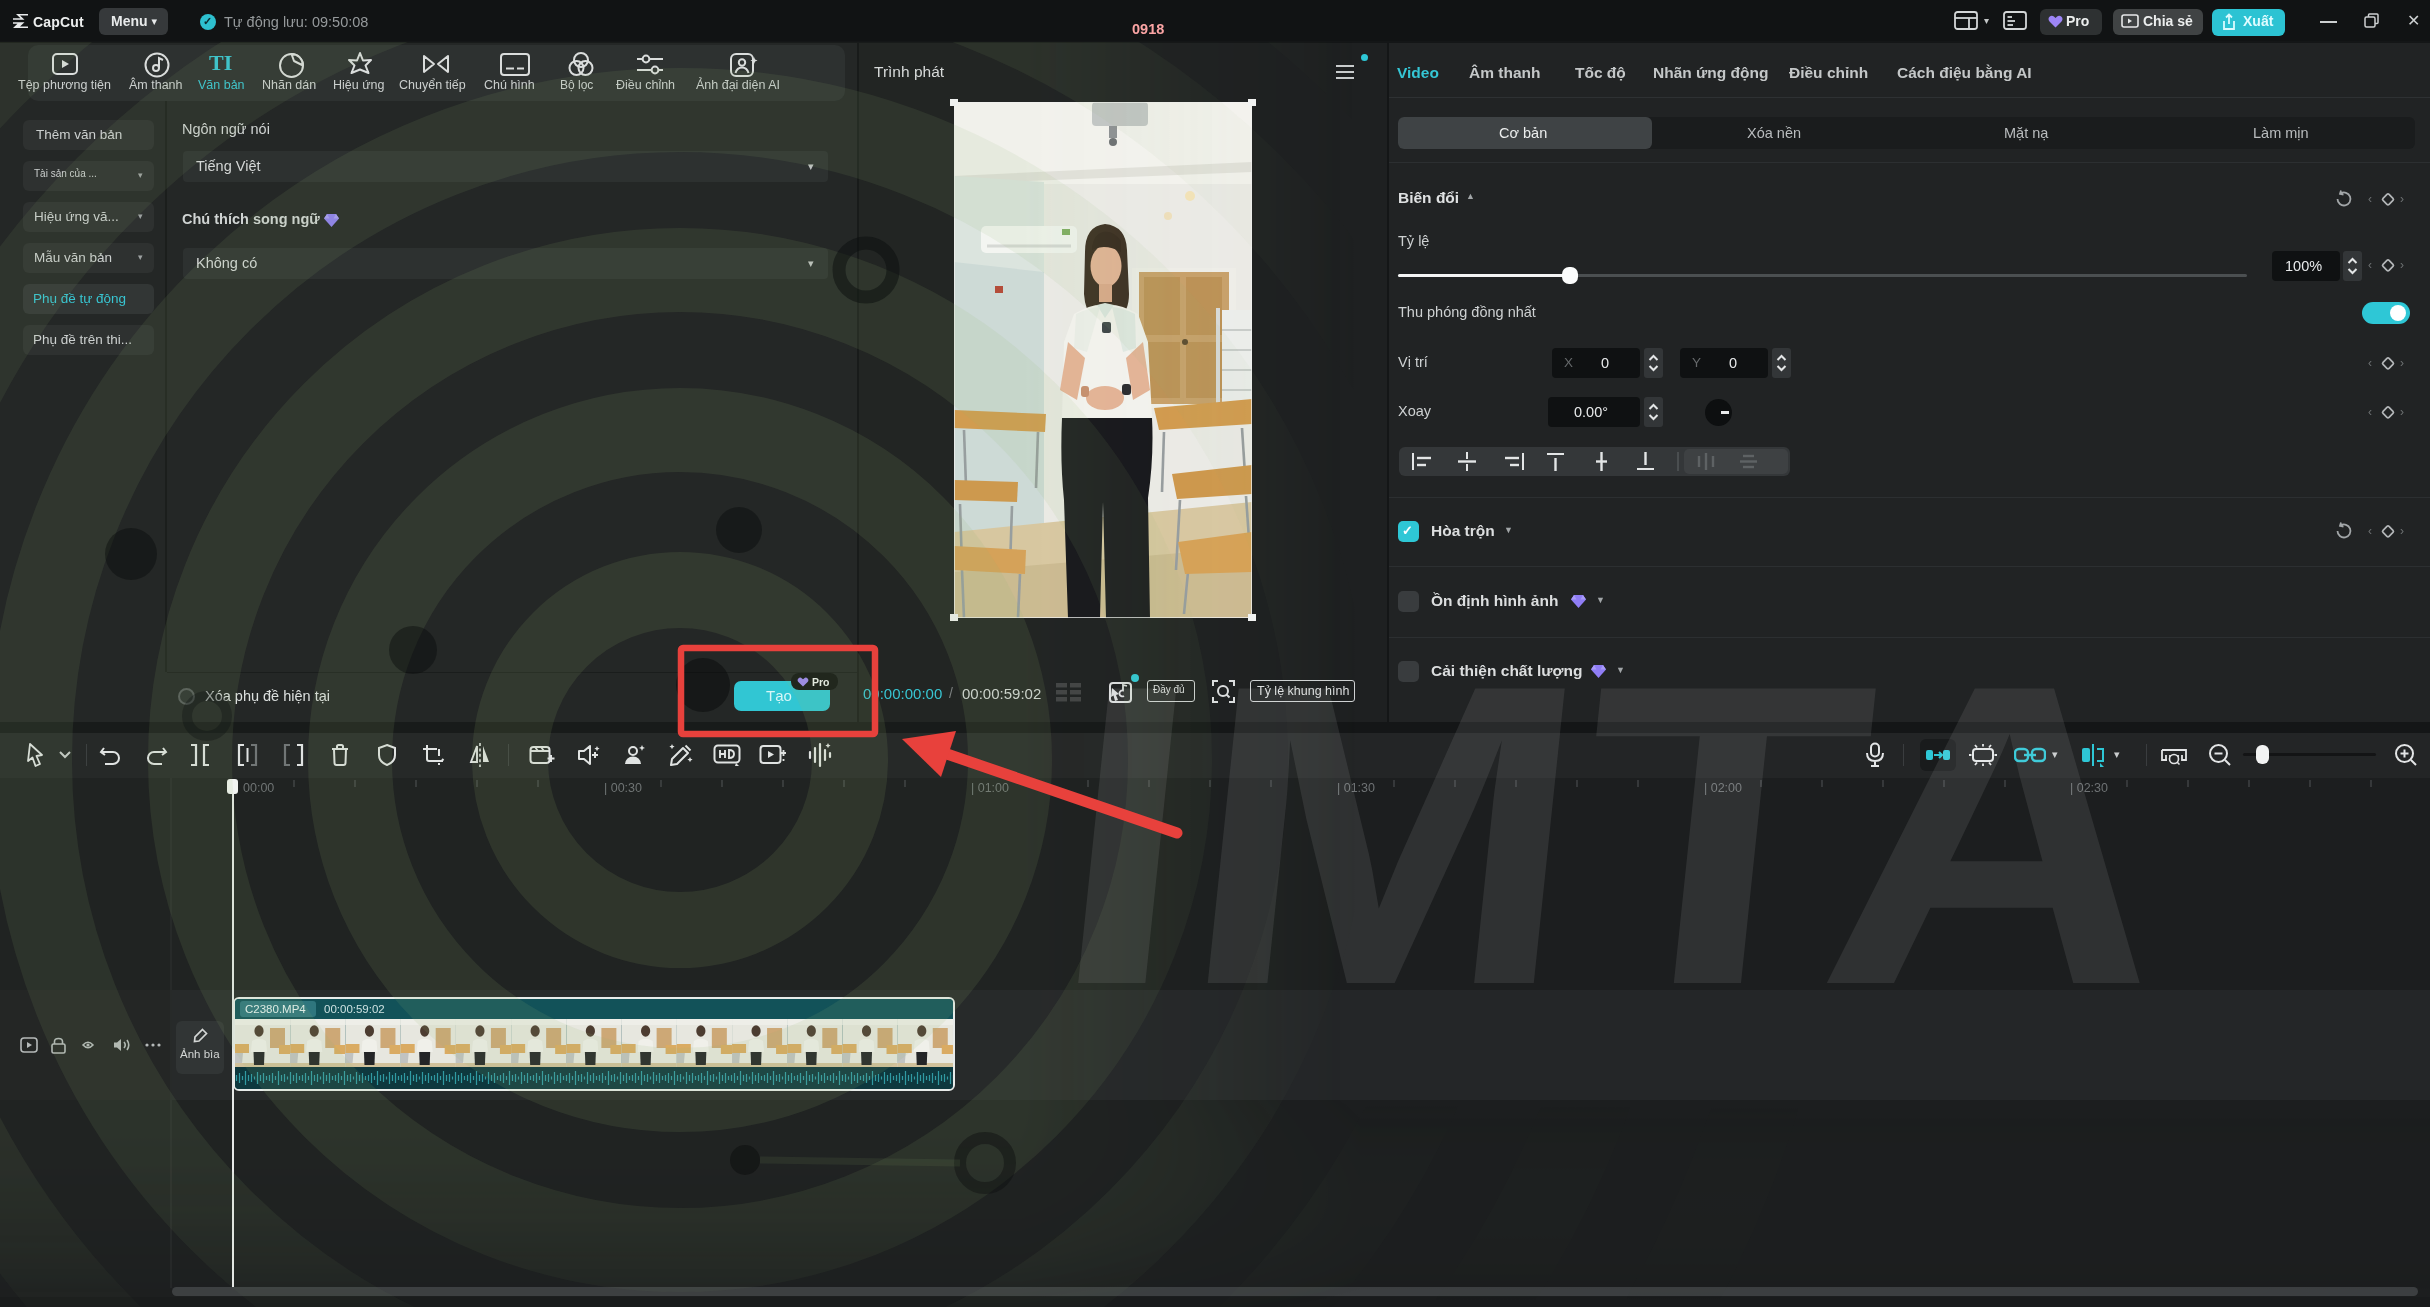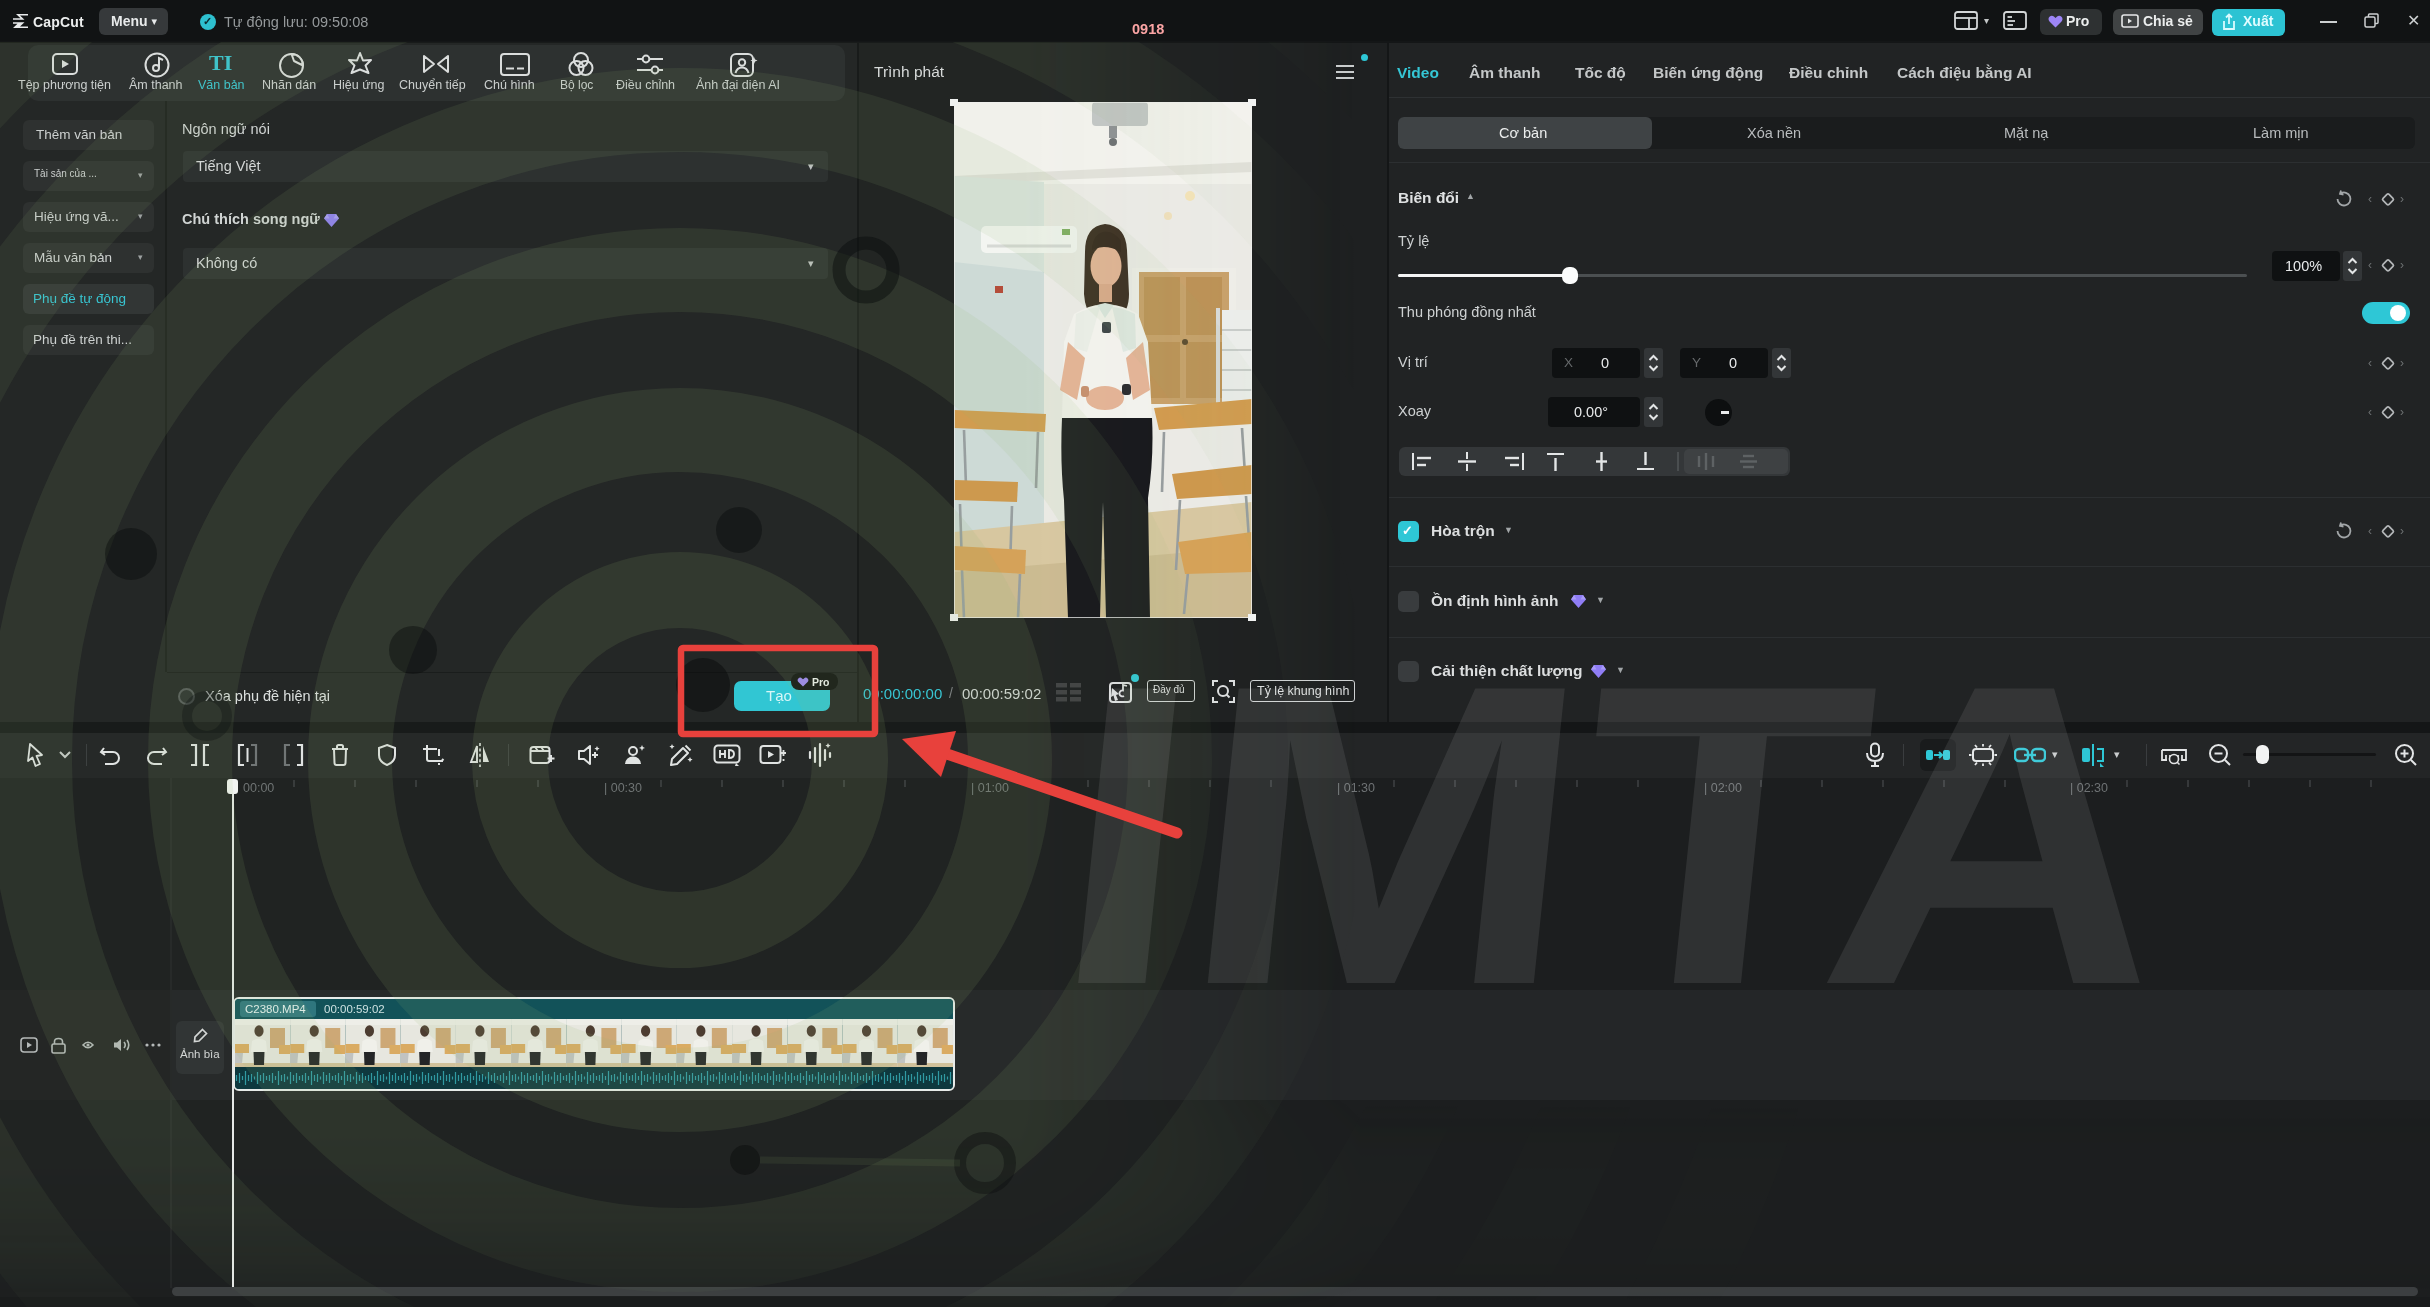--- a/index.html
+++ b/index.html
@@ -291,21 +291,21 @@
     <line x1="14.5" y1="14.5" x2="17.5" y2="17.5" stroke="#dcdedf" stroke-width="2"></line>
   </svg>
   <div class="abs" style="left:1250px;top:680px;width:105px;height:22px;border:1.6px solid #cfd2d3;border-radius:3px;"></div>
   <div class="txt" style="left:1257px;top:684px;font-size:12.5px;color:#dcdedf;">Tỷ lệ khung hình</div>
 
   <div class="abs" id="rightpanel" style="left:1389px;top:43px;width:1041px;height:679px;background:#212324;"></div>
 
   <div class="txt" style="left:1397px;top:64px;font-size:15.5px;font-weight:bold;color:#35c6d5;">Video</div>
   <div class="txt" style="left:1469px;top:64px;font-size:15.5px;font-weight:bold;color:#c4c7c8;">Âm thanh</div>
   <div class="txt" style="left:1575px;top:64px;font-size:15.5px;font-weight:bold;color:#c4c7c8;">Tốc độ</div>
-  <div class="txt" style="left:1653px;top:64px;font-size:15.5px;font-weight:bold;color:#c4c7c8;">Biến ứng động</div>
+  <div class="txt" style="left:1653px;top:64px;font-size:15.5px;font-weight:bold;color:#c4c7c8;">Nhãn ứng động</div>
   <div class="txt" style="left:1789px;top:64px;font-size:15.5px;font-weight:bold;color:#c4c7c8;">Điều chỉnh</div>
   <div class="txt" style="left:1897px;top:64px;font-size:15.5px;font-weight:bold;color:#c4c7c8;">Cách điệu bằng AI</div>
   <div class="abs" style="left:1389px;top:97px;width:1041px;height:1px;background:#2e3133;"></div>
 
   <div class="abs" style="left:1398px;top:117px;width:1017px;height:32px;background:#1a1c1d;border-radius:6px;"></div>
   <div class="abs" style="left:1398px;top:117px;width:254px;height:32px;background:#3f4345;border-radius:6px;"></div>
   <div class="txt" style="left:1499px;top:125px;font-size:14.5px;color:#eceeee;">Cơ bản</div>
   <div class="txt" style="left:1747px;top:125px;font-size:14.5px;color:#b9bcbe;">Xóa nền</div>
   <div class="txt" style="left:2004px;top:125px;font-size:14.5px;color:#b9bcbe;">Mặt nạ</div>
   <div class="txt" style="left:2253px;top:125px;font-size:14.5px;color:#b9bcbe;">Làm mịn</div>

